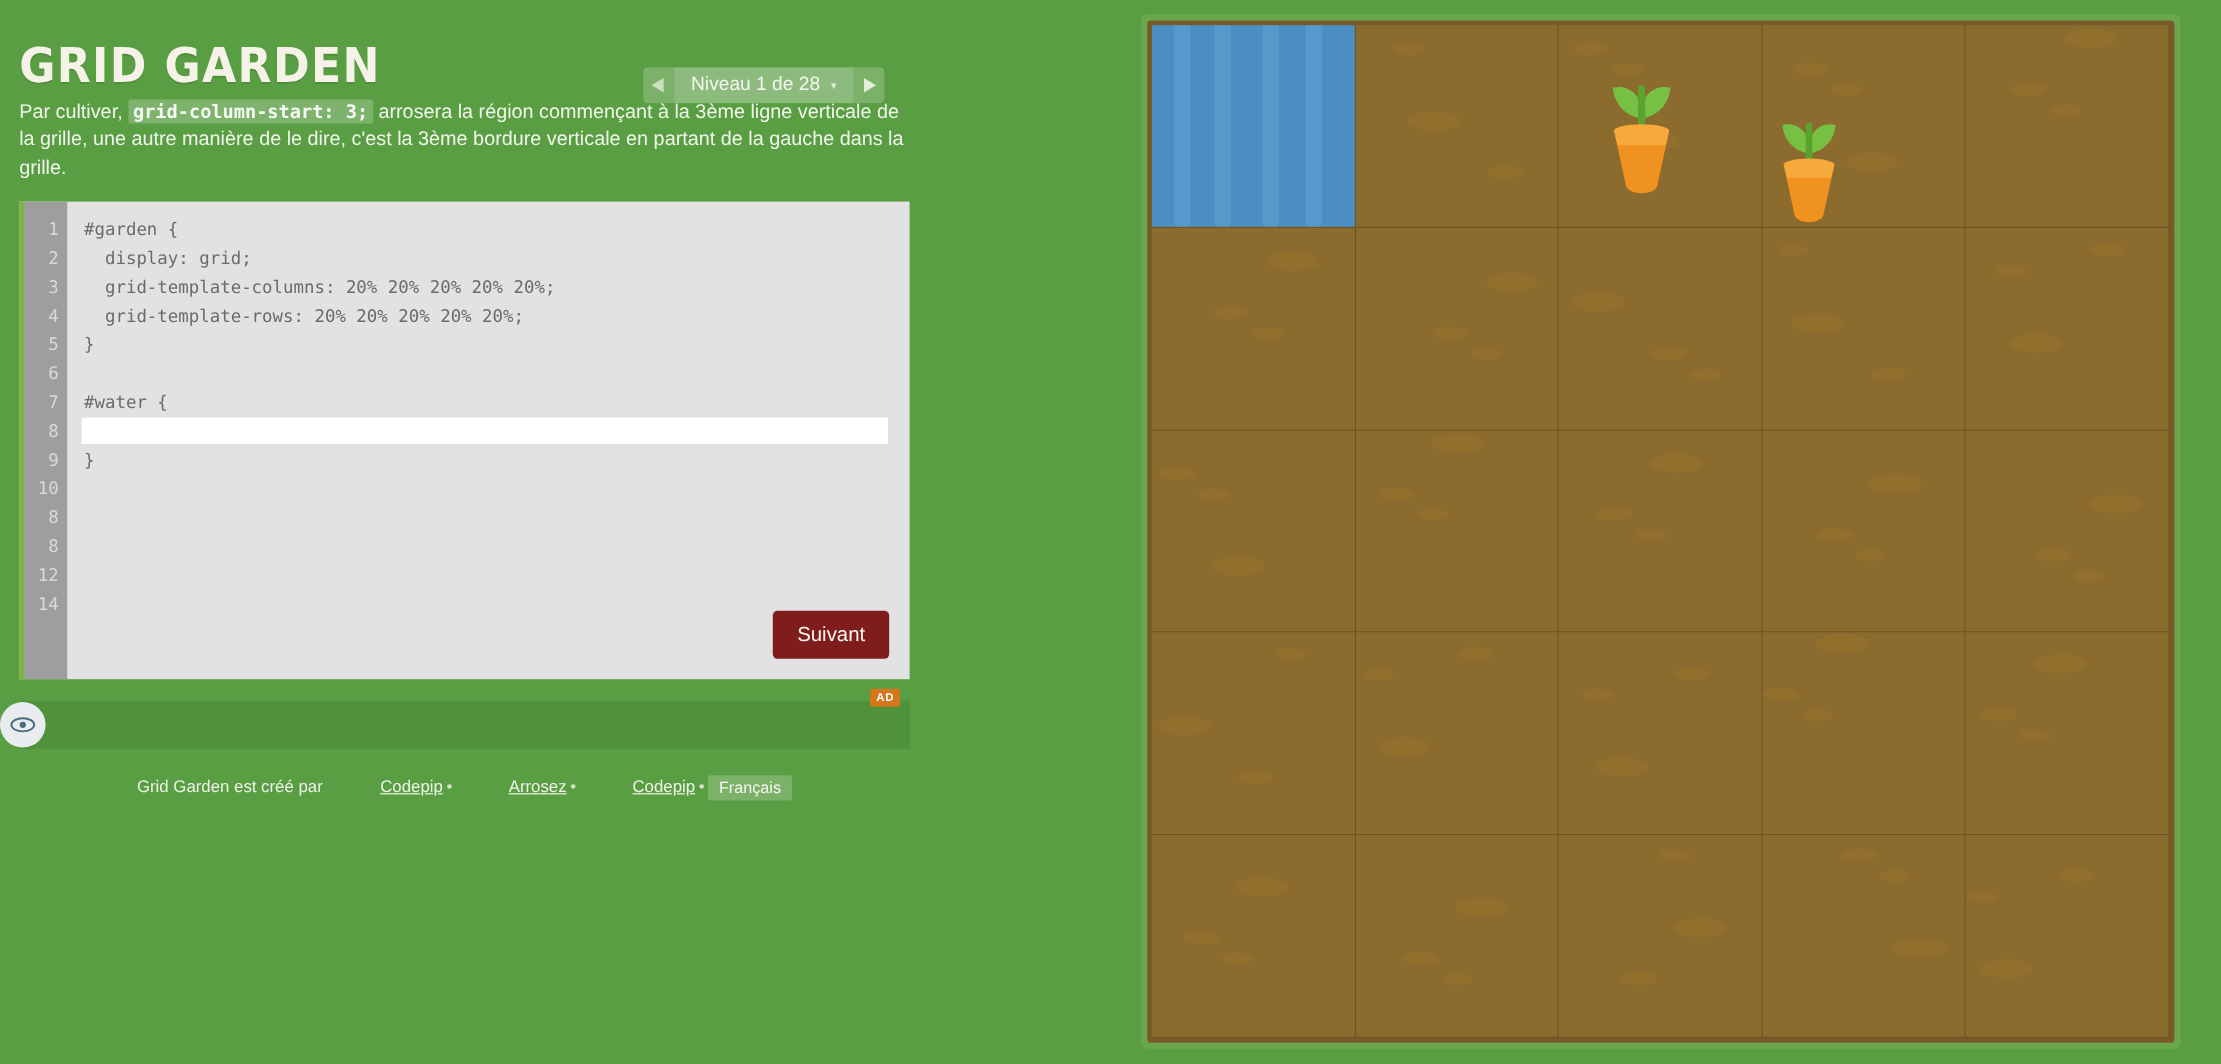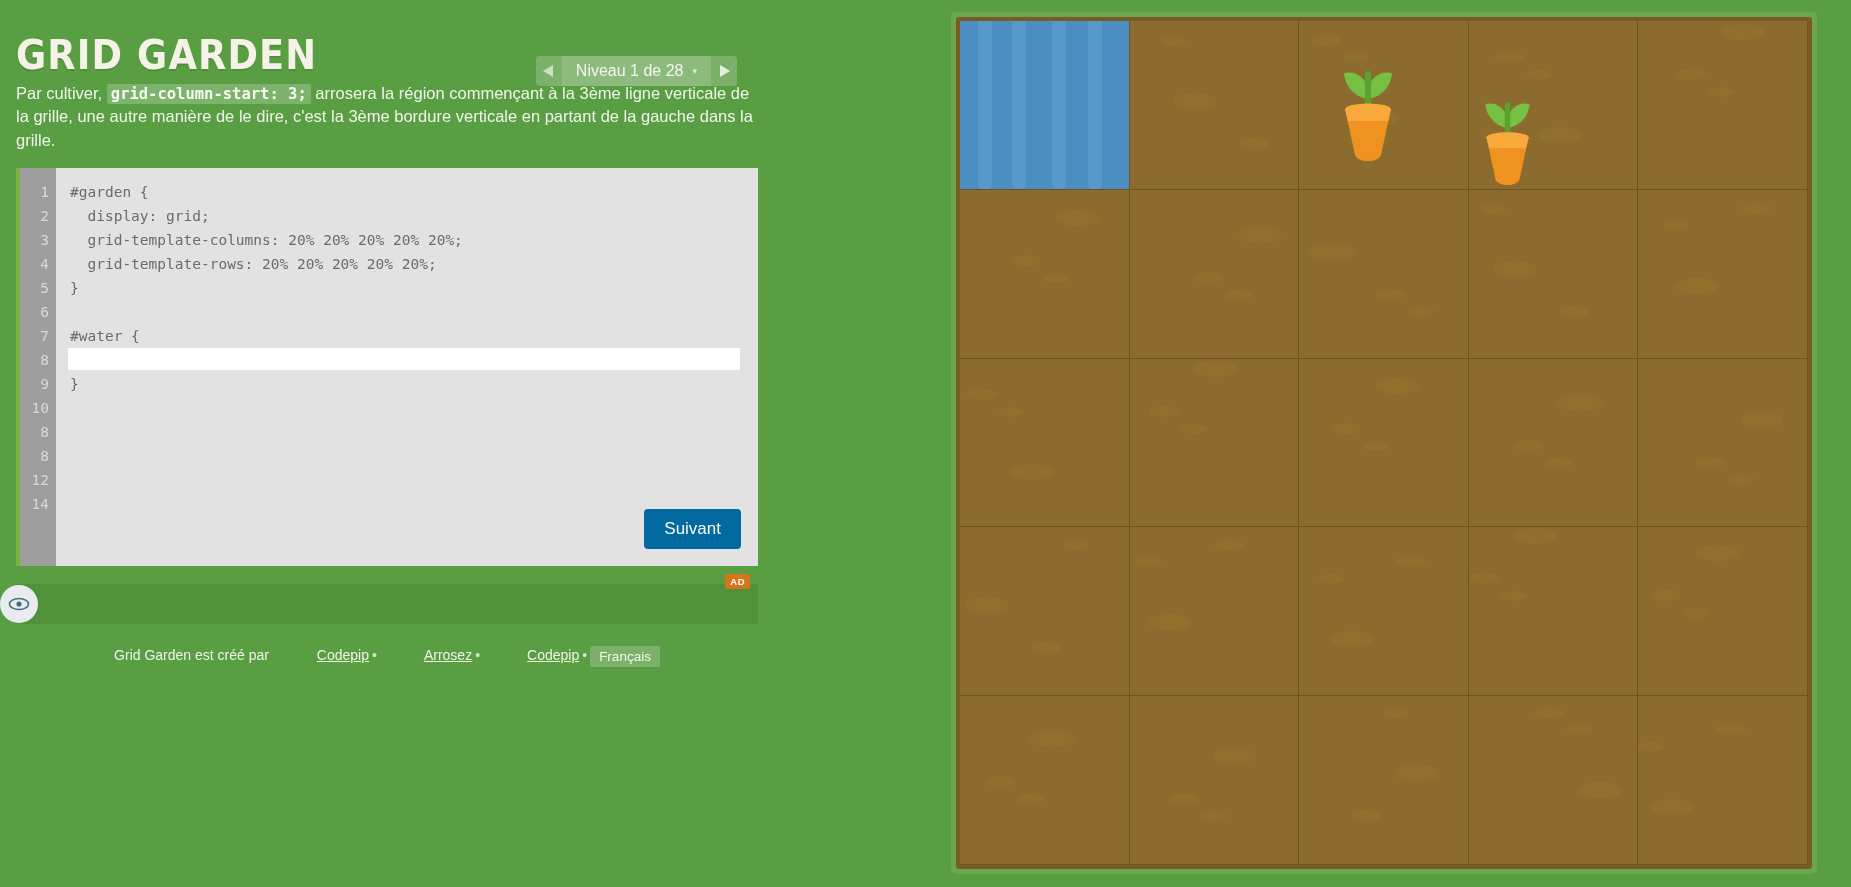--- a/index.html
+++ b/index.html
@@ -142,21 +142,21 @@
     background: #ffffff;
     font-family: "DejaVu Sans Mono", monospace;
     font-size: 14.5px;
     color: #444;
     padding: 0 4px;
   }
   #next-button {
     position: absolute;
     right: 17px;
     bottom: 17px;
-    background: #0369a1;
+    background: #7f1d1d;
     color: #fbf8f1;
     border: none;
     border-radius: 4px;
     font-family: "Liberation Sans", sans-serif;
     font-size: 17px;
     padding: 10px 20px;
     cursor: pointer;
   }
 
   

